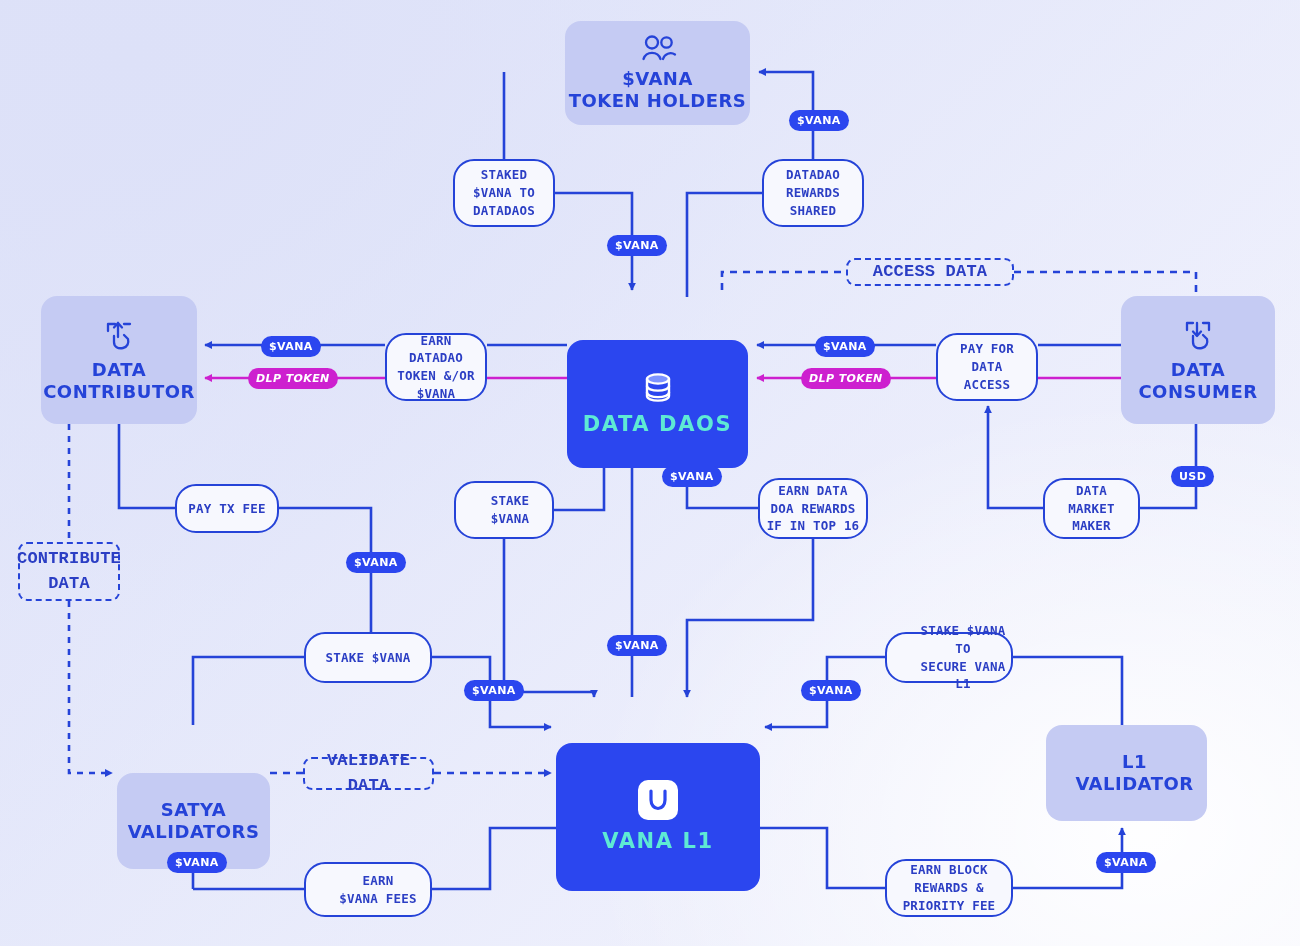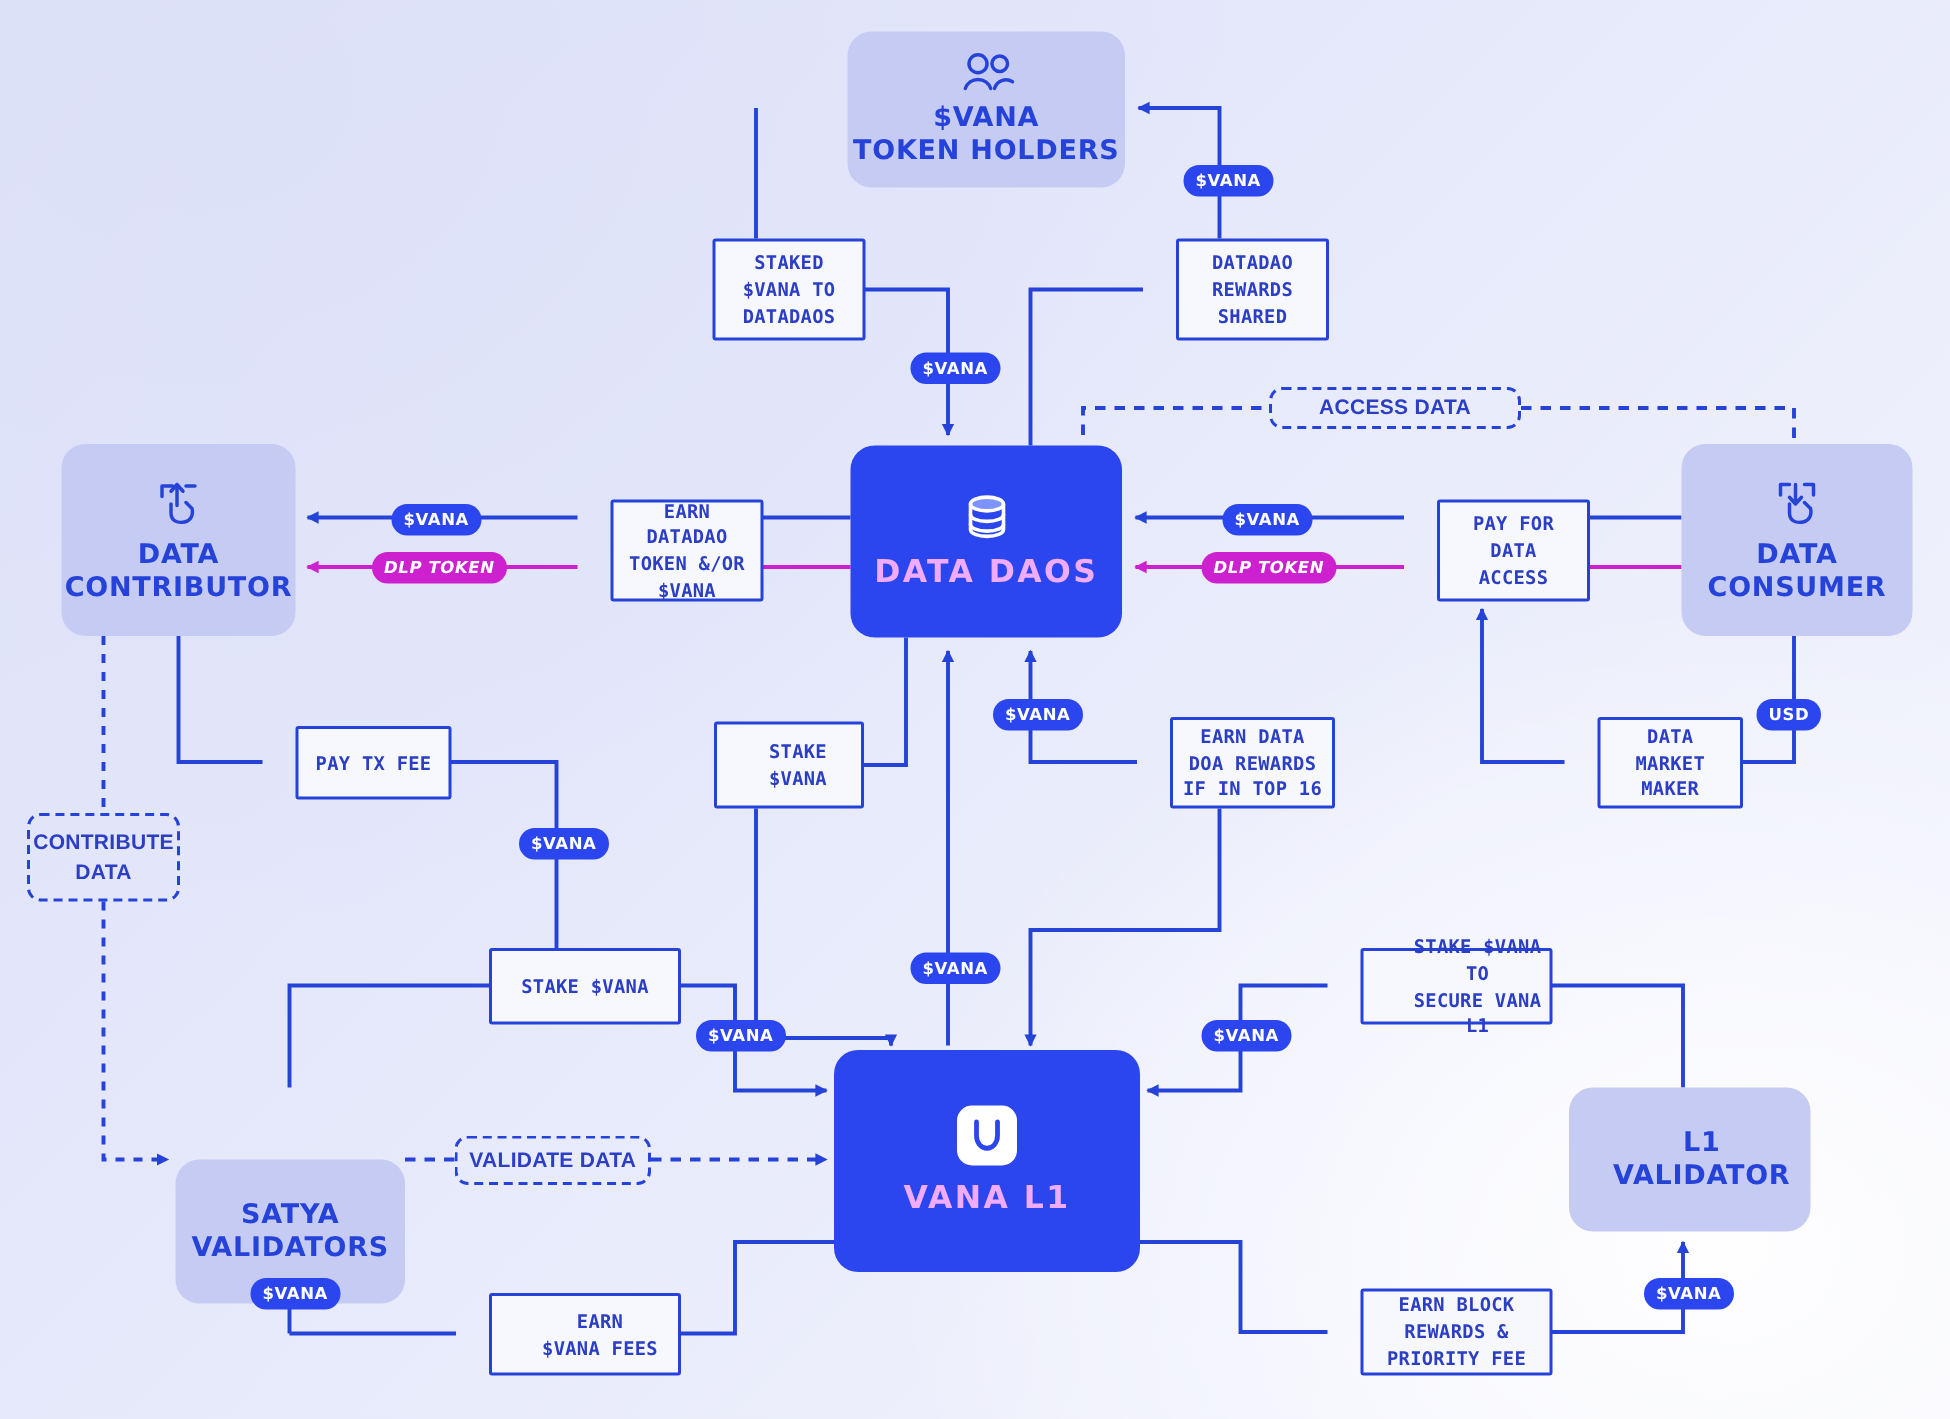--- a/index.html
+++ b/index.html
@@ -46,52 +46,52 @@
     font-weight: bold;
     font-size: 18px;
     line-height: 1.22;
     border-radius: 16px;
   }
   .actor .nlabel { white-space: pre-line; }
 
   
   .platform {
     background: #2b46ef;
-    color: #f0abfc;
+    color: #5eead4;
     font-weight: bold;
     font-size: 21px;
     line-height: 1.2;
     border-radius: 16px;
     letter-spacing: 1.6px;
+    margin-top: 43px;
   }
 
   
   .proc {
     background: #f7f8fe;
     border: 2.2px solid #2543d8;
     color: #2b3ec4;
     font-size: 12.5px;
     line-height: 1.42;
     font-family: "DejaVu Sans Mono", monospace;
     font-weight: bold;
     letter-spacing: 0.2px;
-    border-radius: 2px;
+    border-radius: 21px;
     white-space: pre-line;
     padding: 2px 4px;
-    margin-left: 22px;
   }
 
   
   .dashedbox {
     background: transparent;
     border: 2.4px dashed #2543d8;
     color: #2b3ec4;
-    font-size: 14px;
+    font-size: 17px;
     line-height: 1.42;
-    font-family: Liberation Sans, sans-serif;
+    font-family: Liberation Mono, monospace;
     font-weight: bold;
     letter-spacing: 0.2px;
     border-radius: 9px;
     white-space: pre-line;
   }
 
   
   .pill {
     position: absolute;
     box-sizing: border-box;

